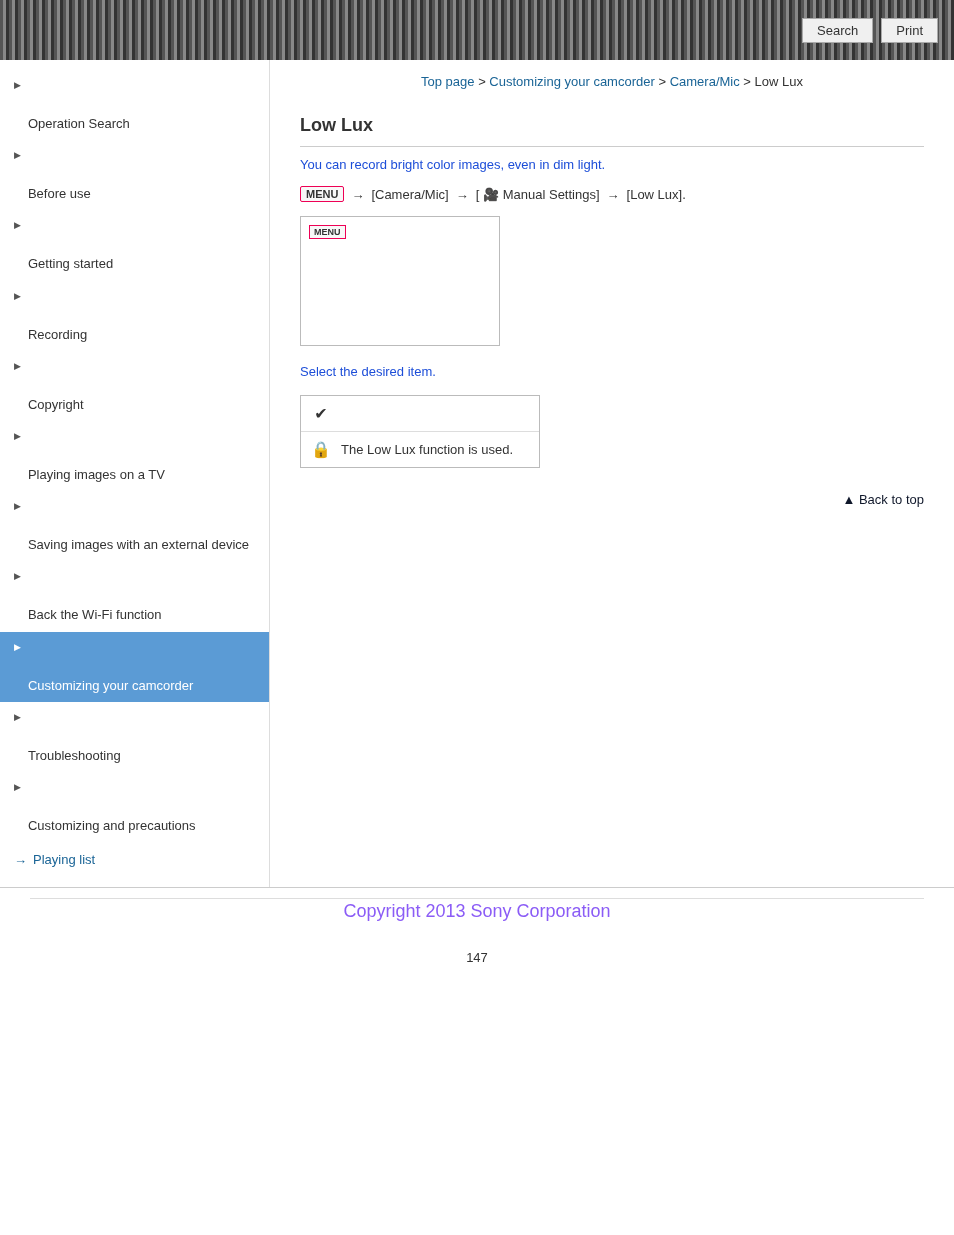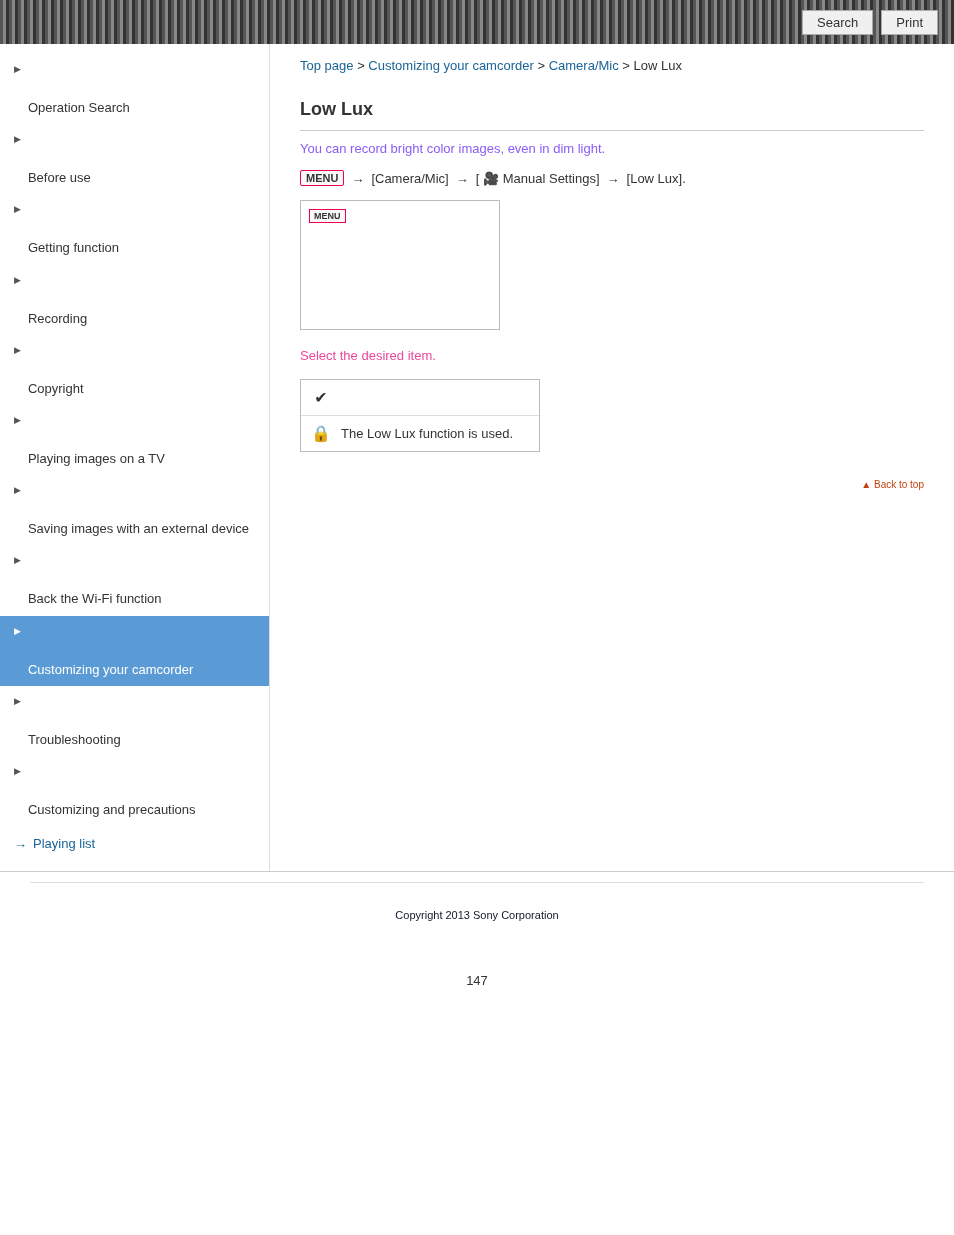--- a/index.html
+++ b/index.html
@@ -6,21 +6,21 @@
     body { font-family: Arial, sans-serif; font-size: 13px; color: #333; background: #fff; width: 954px; }
 
     
     .header {
       background: repeating-linear-gradient(
         90deg,
         #555 0px, #555 3px,
         #888 3px, #888 6px,
         #333 6px, #333 9px
       );
-      height: 44px;
+      height: 60px;
       display: flex;
       align-items: center;
       justify-content: flex-end;
       padding-right: 16px;
       gap: 8px;
     }
     .header-btn {
       background: #f0f0f0;
       border: 1px solid #aaa;
       padding: 4px 14px;
@@ -80,42 +80,42 @@
     }
 
     
     .main {
       flex: 1;
       padding: 14px 30px 20px 30px;
     }
 
     
     .breadcrumb {
-      text-align: left;
+      text-align: center;
       color: #1a6496;
       font-size: 13px;
       margin-bottom: 16px;
       padding-bottom: 10px;
     }
     .breadcrumb a { color: #1a6496; text-decoration: none; }
     .breadcrumb span { color: #333; }
 
     .page-title {
       font-size: 18px;
       font-weight: bold;
       color: #333;
       margin-bottom: 10px;
       border-bottom: 1px solid #ccc;
       padding-bottom: 10px;
     }
 
     .description {
       font-size: 13px;
       margin-bottom: 14px;
-      color: #8b5cf6;
+      color: #1d4ed8;
     }
 
     .instruction {
       font-size: 13px;
       margin-bottom: 14px;
       color: #333;
       display: flex;
       align-items: center;
       flex-wrap: wrap;
       gap: 4px;
@@ -150,21 +150,21 @@
       border: 1px solid #e05;
       font-size: 9px;
       padding: 1px 4px;
       font-weight: bold;
       background: #f8f8f8;
     }
 
     .select-text {
       font-size: 13px;
       margin-bottom: 16px;
-      color: #ec4899;
+      color: #1d4ed8;
     }
 
     
     .options-table {
       border: 1px solid #bbb;
       width: 240px;
       font-size: 13px;
     }
     .options-table .opt-row {
       display: flex;
@@ -182,30 +182,30 @@
     }
     .opt-label { flex: 1; color: #333; }
 
     
     .footer-bar {
       border-top: 1px solid #ccc;
       padding: 10px 30px;
     }
     .back-to-top {
       text-align: left;
-      color: #c2410c;
-      font-size: 10px;
+      color: #0f172a;
+      font-size: 13px;
       cursor: pointer;
       margin-bottom: 10px;
     }
     .copyright {
       text-align: center;
-      font-size: 11px;
-      color: #0f172a;
-      padding: 26px 0;
+      font-size: 18px;
+      color: #8b5cf6;
+      padding: 2px 0;
       border-top: 1px solid #ddd;
     }
 
     .page-number {
       text-align: center;
       font-size: 13px;
       color: #333;
       padding: 16px 12px;
     }
   </style>
@@ -224,21 +224,21 @@
   <div class="sidebar-item">
         <span class="arrow">▶</span>
         <span class="label">Operation Search</span>
       </div>
       <div class="sidebar-item">
         <span class="arrow">▶</span>
         <span class="label">Before use</span>
       </div>
       <div class="sidebar-item">
         <span class="arrow">▶</span>
-        <span class="label">Getting function</span>
+        <span class="label">Getting started</span>
       </div>
       <div class="sidebar-item">
         <span class="arrow">▶</span>
         <span class="label">Recording</span>
       </div>
       <div class="sidebar-item">
         <span class="arrow">▶</span>
         <span class="label">Copyright</span>
       </div>
       <div class="sidebar-item">

